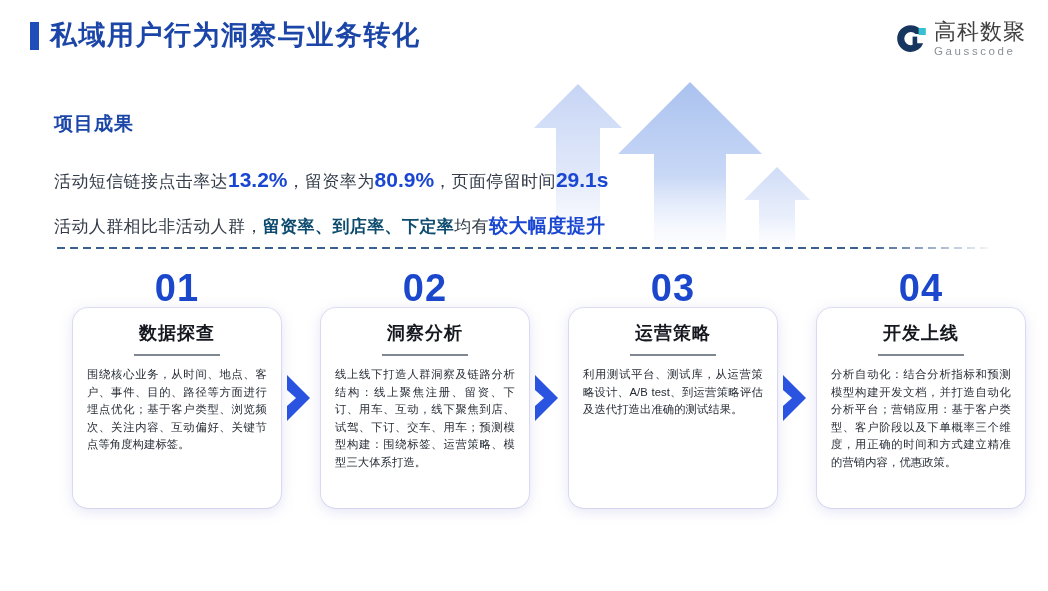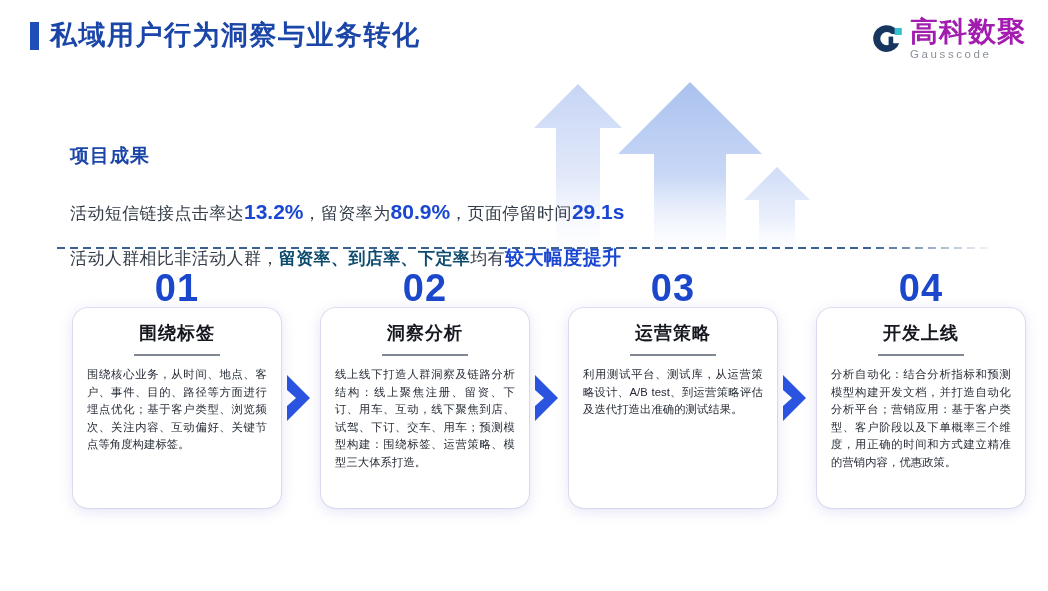--- a/index.html
+++ b/index.html
@@ -67,23 +67,23 @@
     position: relative;
     flex: none;
   }
   .logo-text {
     display: flex;
     flex-direction: column;
     justify-content: center;
     line-height: 1;
   }
   .logo-cn {
-    font-size: 28px;
-    font-weight: bold;
-    color: #a21caf;
+    font-size: 22px;
+    font-weight: normal;
+    color: #404040;
     letter-spacing: 1px;
   }
   .logo-en {
     font-size: 11.5px;
     color: #8a9099;
     letter-spacing: 2.6px;
     margin-top: 3px;
   }
 
   
@@ -92,24 +92,23 @@
     left: 500px;
     top: 70px;
     width: 330px;
     height: 185px;
     pointer-events: none;
   }
 
   
   .results {
     position: absolute;
-    left: 70px;
+    left: 54px;
     top: 112px;
     width: 700px;
-    margin-top: 32px;
   }
   .results-heading {
     font-size: 19px;
     font-weight: bold;
     color: #1b46a8;
     letter-spacing: 1px;
     margin: 0 0 22px 0;
     line-height: 24px;
   }
   .results-line {
@@ -297,21 +296,21 @@
     </div>
   </div>
 
   <div class="divider"></div>
 
   <div class="steps">
 
     <div class="step step-0">
       <div class="step-num">01</div>
       <div class="card">
-        <div class="card-title">围绕标签</div>
+        <div class="card-title">数据探查</div>
         <div class="card-rule"></div>
         <div class="card-body">围绕核心业务，从时间、地点、客户、事件、目的、路径等方面进行埋点优化；基于客户类型、浏览频次、关注内容、互动偏好、关键节点等角度构建标签。</div>
       </div>
     </div>
 
     <div class="step step-1">
       <div class="step-num">02</div>
       <div class="card">
         <div class="card-title">洞察分析</div>
         <div class="card-rule"></div>

